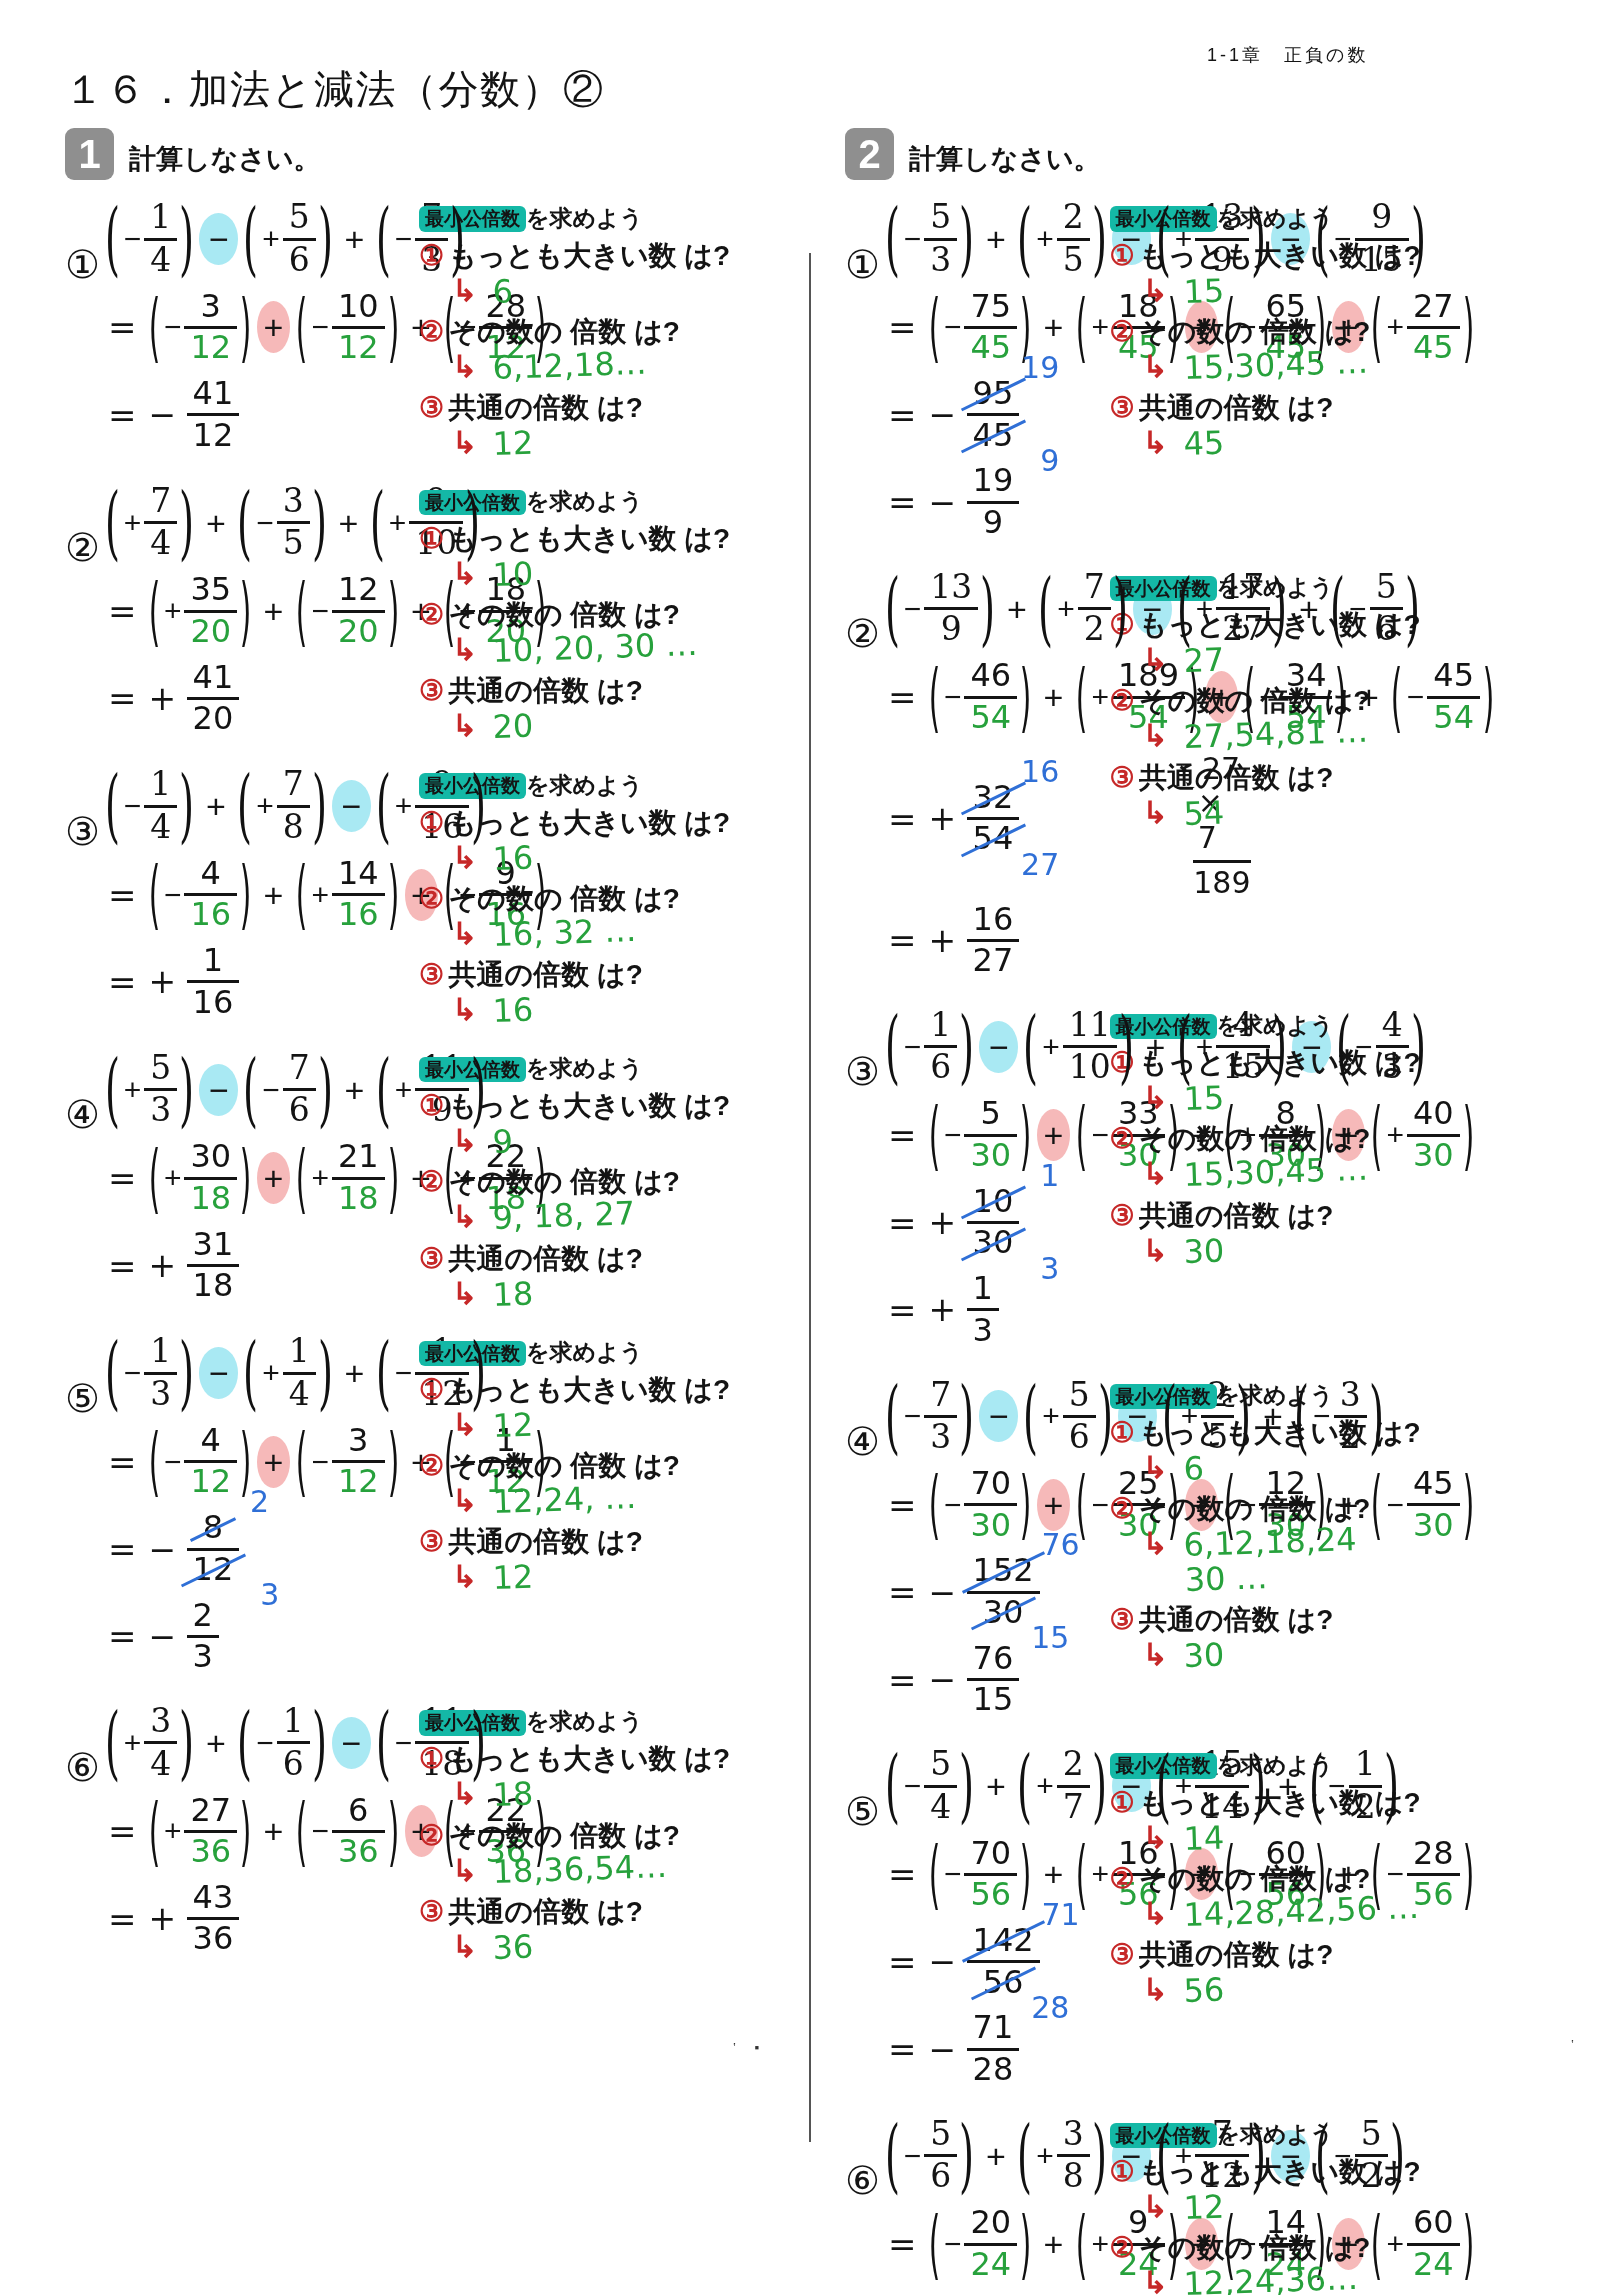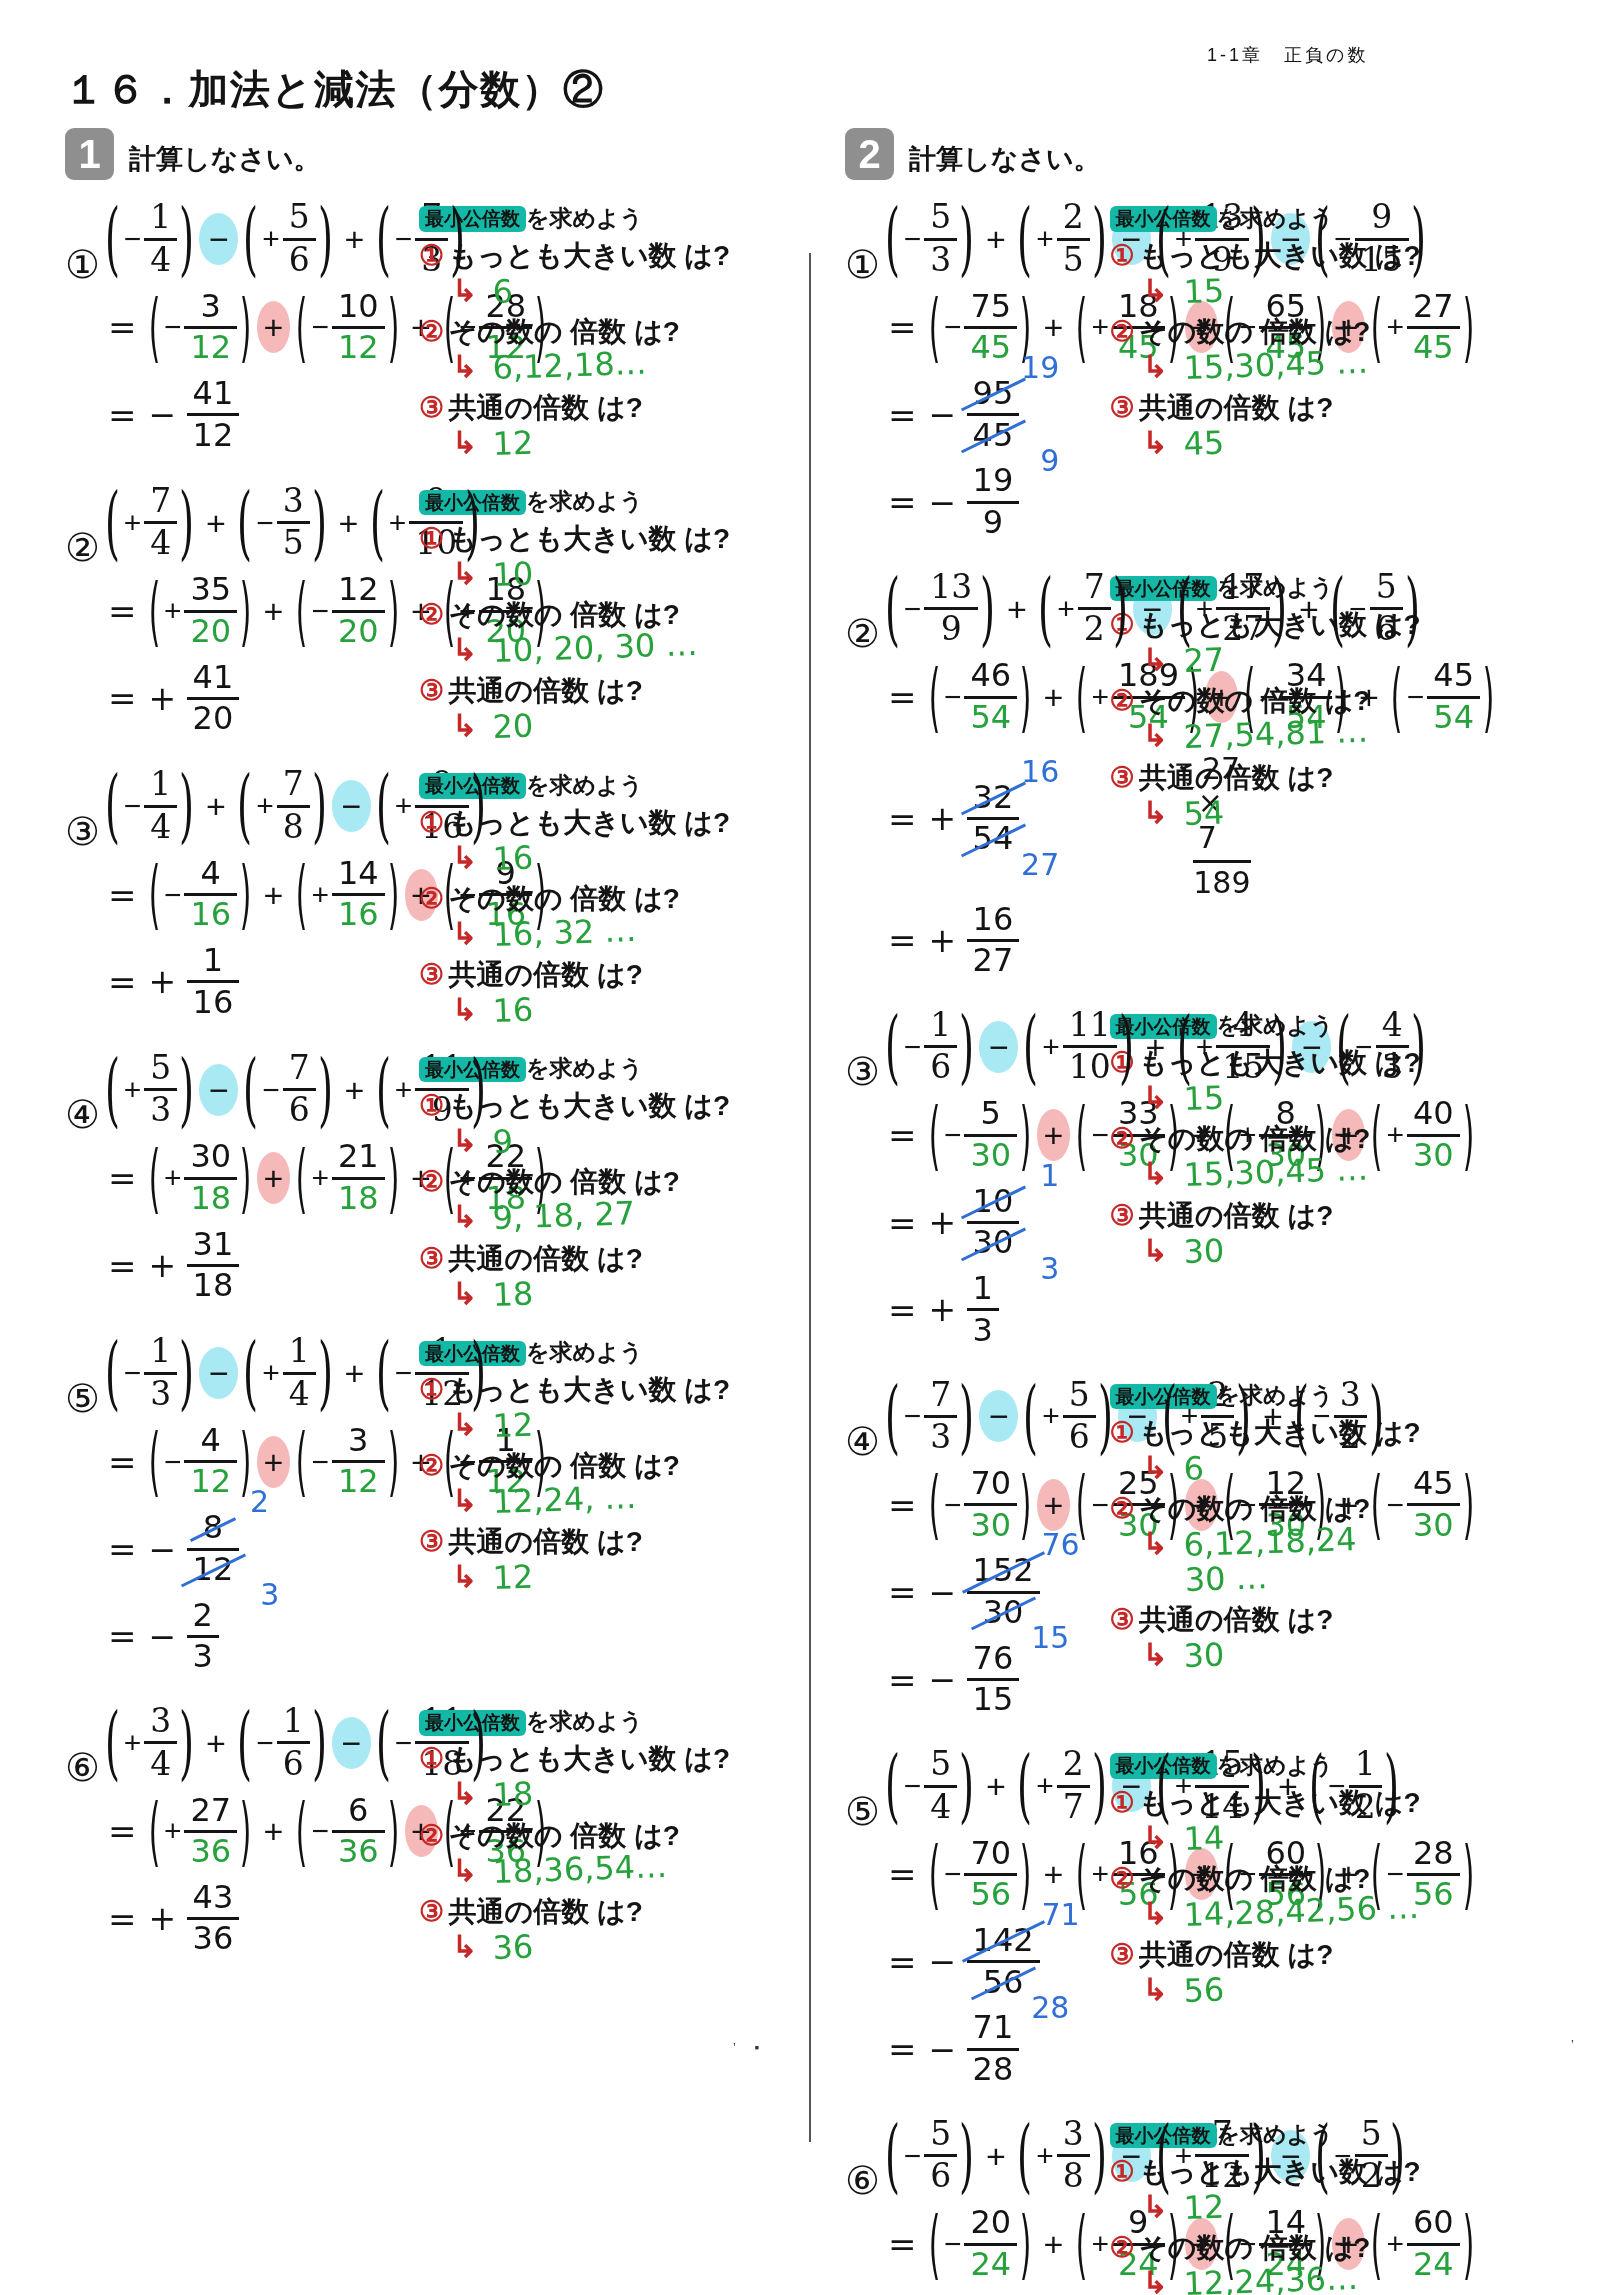--- a/index.html
+++ b/index.html
@@ -5,21 +5,21 @@
   * { margin:0; padding:0; box-sizing:border-box; }
   html,body { background:#ffffff; }
   body {
     width:1624px; height:2295px; position:relative; overflow:hidden;
     font-family:"Liberation Sans", sans-serif; color:#141414;
   }
   .header {
     position:absolute; top:43px; left:1207px; font-size:18px; letter-spacing:3px;
   }
   .title {
-    position:absolute; top:62px; left:64px; font-size:40px; font-weight:bold; letter-spacing:1.5px;
+    position:absolute; top:62px; left:64px; font-size:40px; font-weight:normal; letter-spacing:1.5px;
   }
   .divider {
     position:absolute; left:809px; top:253px; width:2.2px; height:1889px; background:#555;
   }
   .columns { position:absolute; top:125px; left:0; width:1624px; display:flex; }
   .col { }
   .col-left  { width:809px; padding:0 3px 0 65px; }
   .col-right { width:815px; padding:0 1.5px 0 36px; }
   .sec-head { display:flex; align-items:center; gap:15px; margin-bottom:15px; height:58px; }
   .badge {

